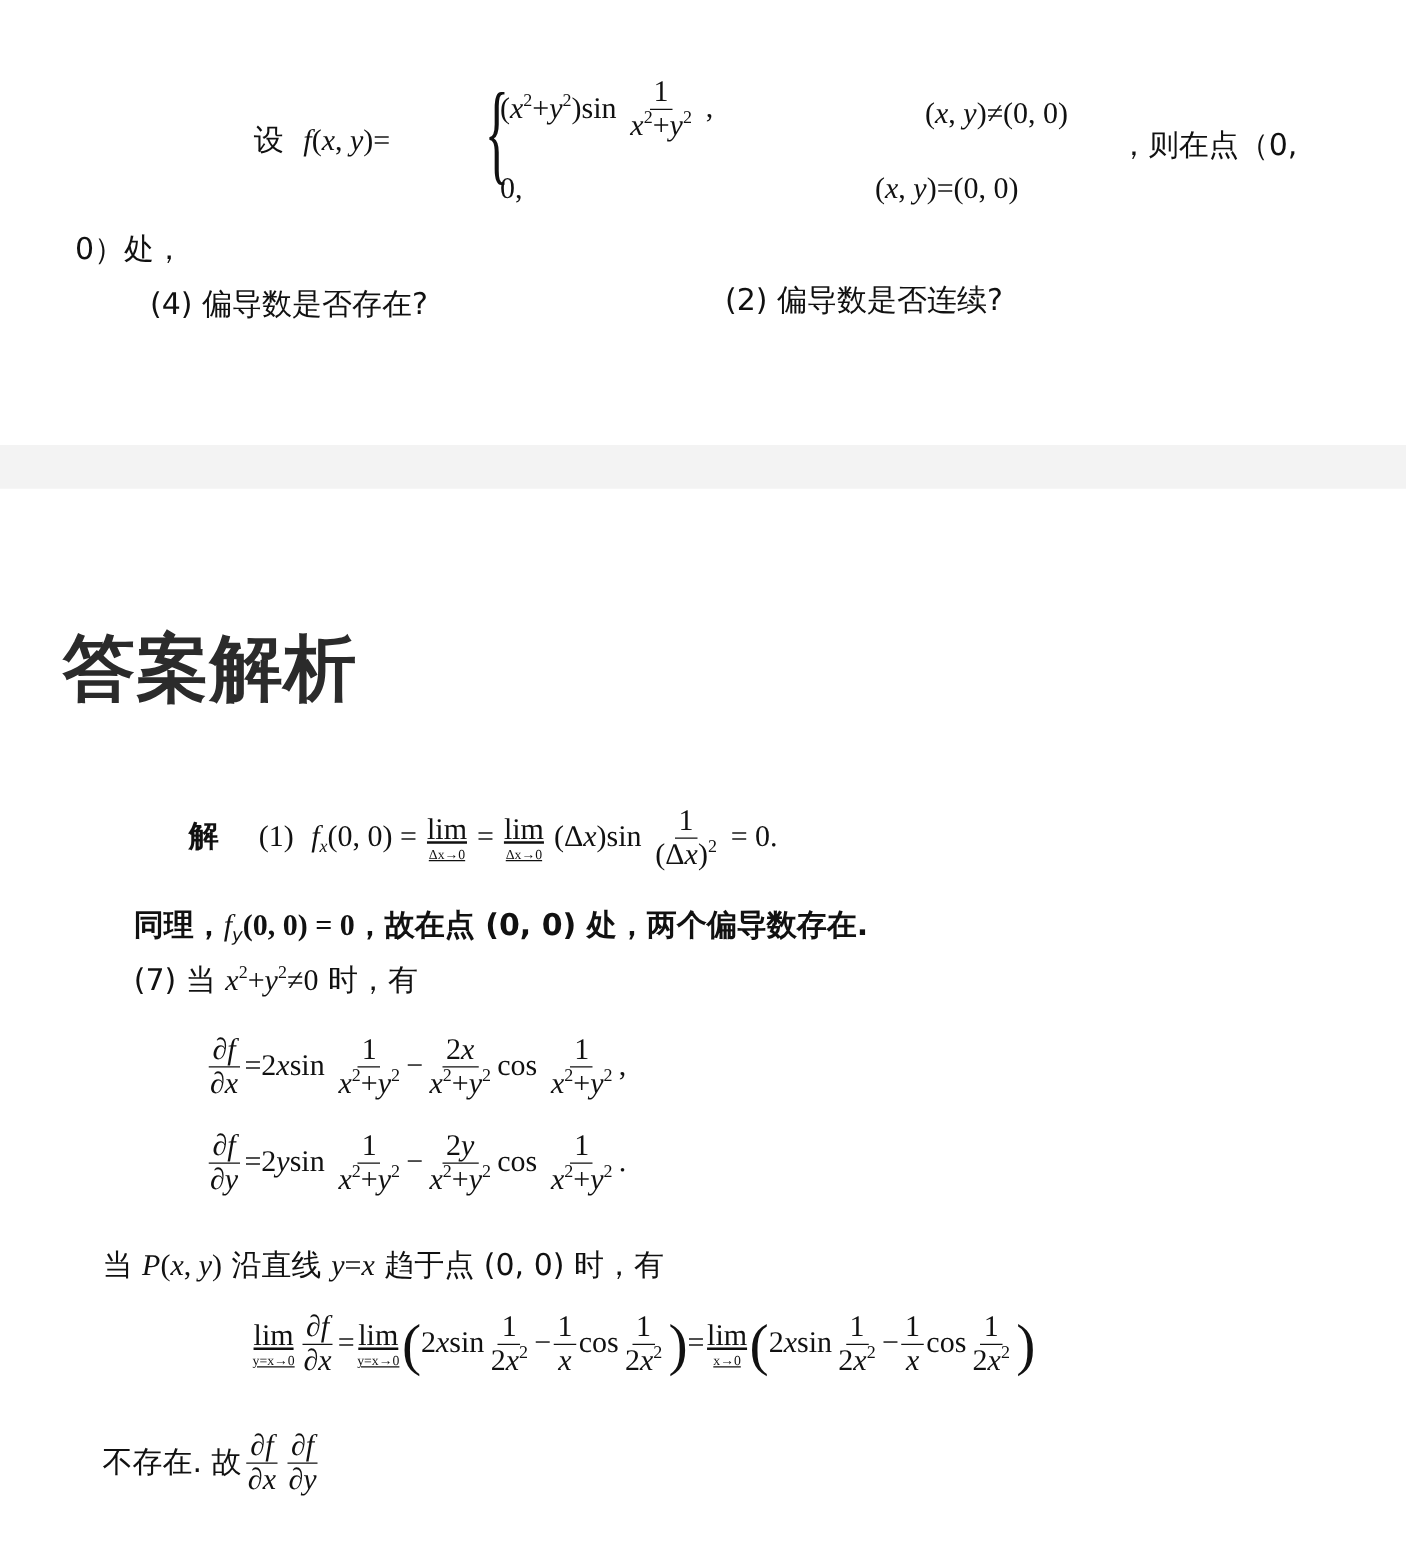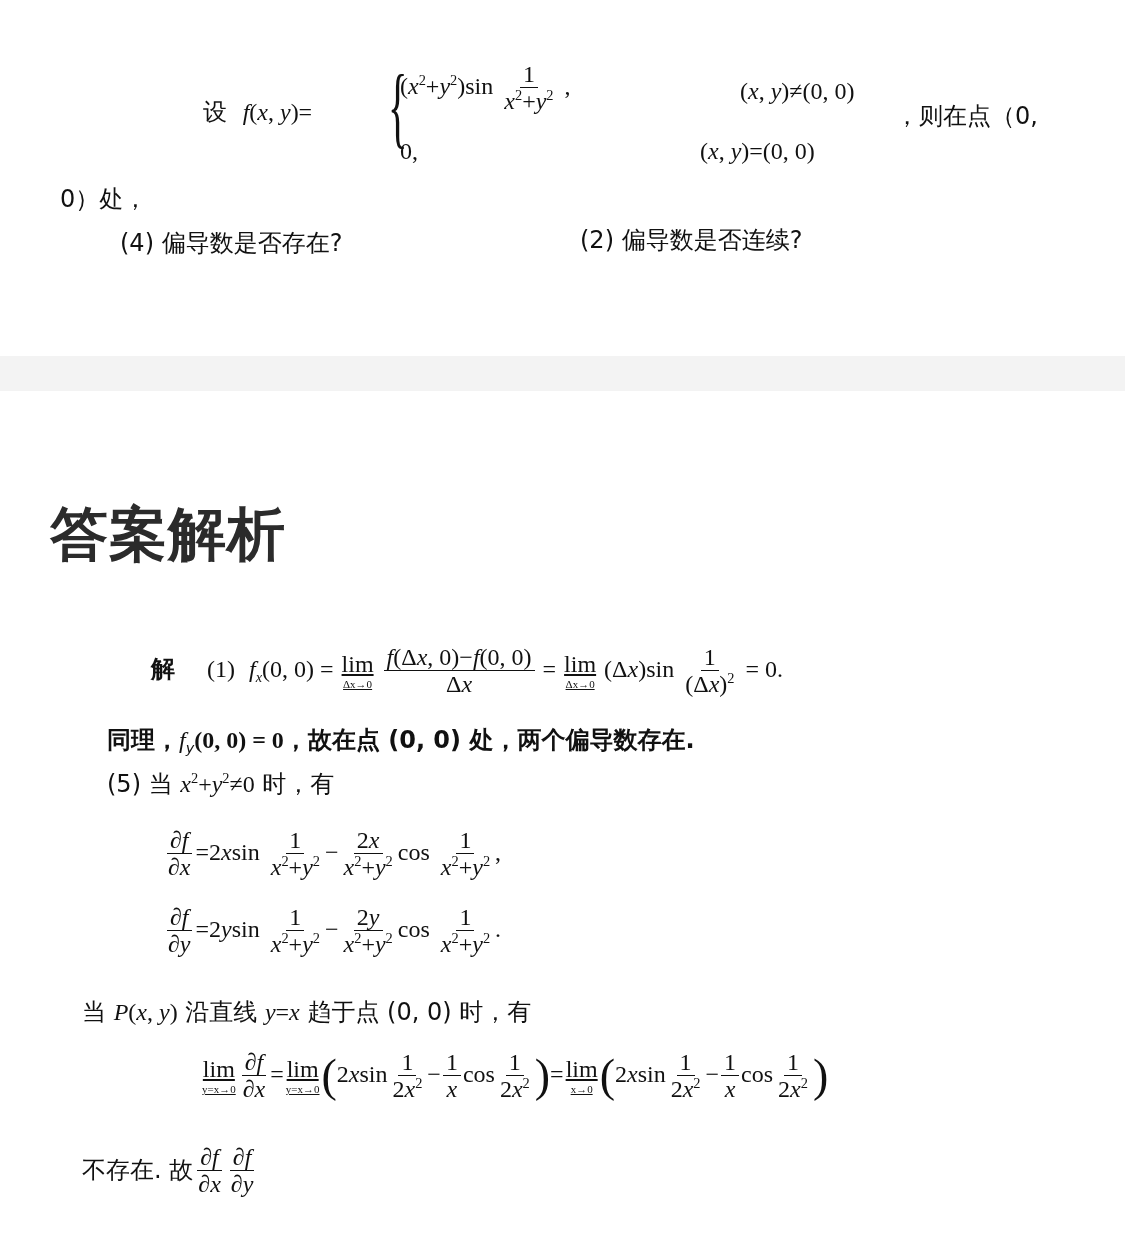--- a/index.html
+++ b/index.html
@@ -69,43 +69,39 @@
 <div>
 
   <div class="abs a serif" style="left:107px; top:645px;margin-left:44px;">
     <b class="cjk">解</b>
     <span style="margin-left:26px;">(1)</span>
     <i class="v" style="margin-left:8px;">f</i><sub class="s">x</sub><span>(0, 0) =</span>
     <span class="lim">
         <span>lim</span>
         <span class="sub">Δx→0</span>
       </span>
-    <span class="frac">
-      <span class="num"><i class="v">f</i>(Δ<i class="v">x</i>, 0)−<i class="v">f</i>(0, 0)</span>
-      <span class="den">Δ<i class="v">x</i></span>
-    </span>
     =
     <span class="lim">
         <span>lim</span>
         <span class="sub">Δx→0</span>
       </span>
     <span>(Δ<i class="v">x</i>)sin</span>
     <span class="frac">
       <span class="num">1</span>
       <span class="den">(Δ<i class="v">x</i>)<sup>2</sup></span>
     </span>
     <span>= 0.</span>
   </div>
 
   <div class="abs a cjk" style="left:107px; top:724px; font-weight:bold;">
     <span>同理，</span><i class="v" style="font-weight:normal;">f</i><sub class="s" style="font-weight:normal;">y</sub><span class="serif" style="font-weight:bold;">(0, 0) = 0，</span><span>故在点 (0, 0) 处，两个偏导数存在.</span>
   </div>
 
   <div class="abs a cjk" style="left:107px; top:768px;">
-    <span>(5) 当</span>
+    <span>(7) 当</span>
     <span class="serif"><i class="v">x</i><sup>2</sup>+<i class="v">y</i><sup>2</sup>≠0</span>
     <span>时，有</span>
   </div>
 
   <div class="abs a serif" style="left:163px; top:828px;">
     <span class="frac">
         <span class="num" style="font-style:italic;">∂f</span>
         <span class="den">∂<i class="v">x</i></span>
       </span>=<span>2<i class="v">x</i>sin</span>
     <span class="frac">

